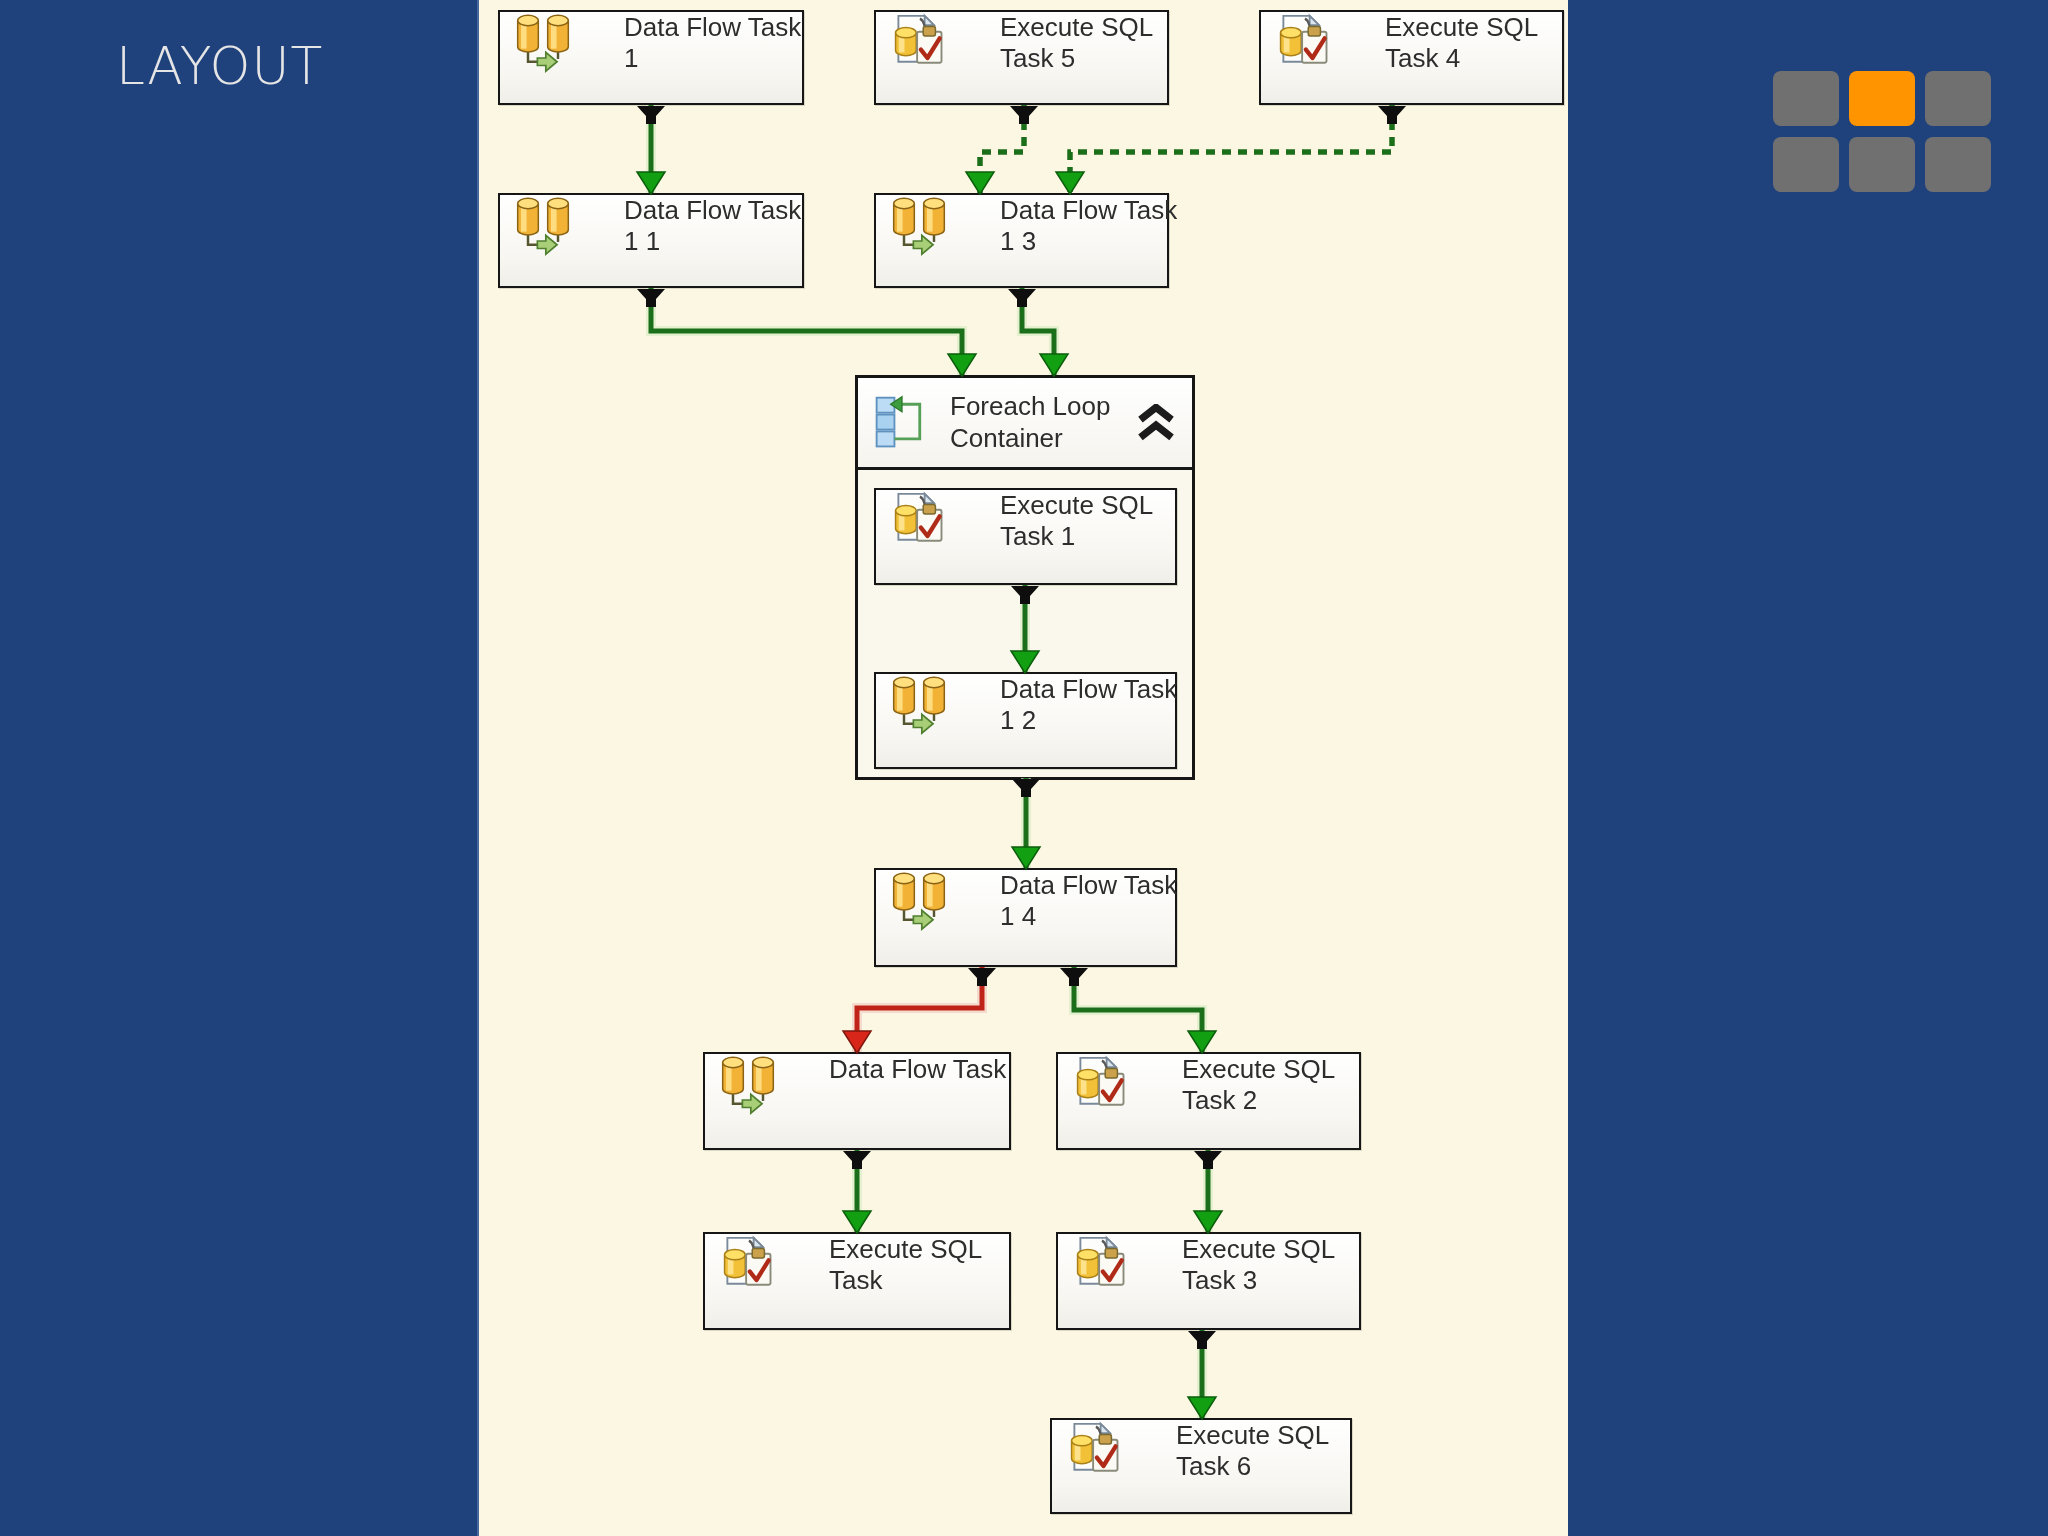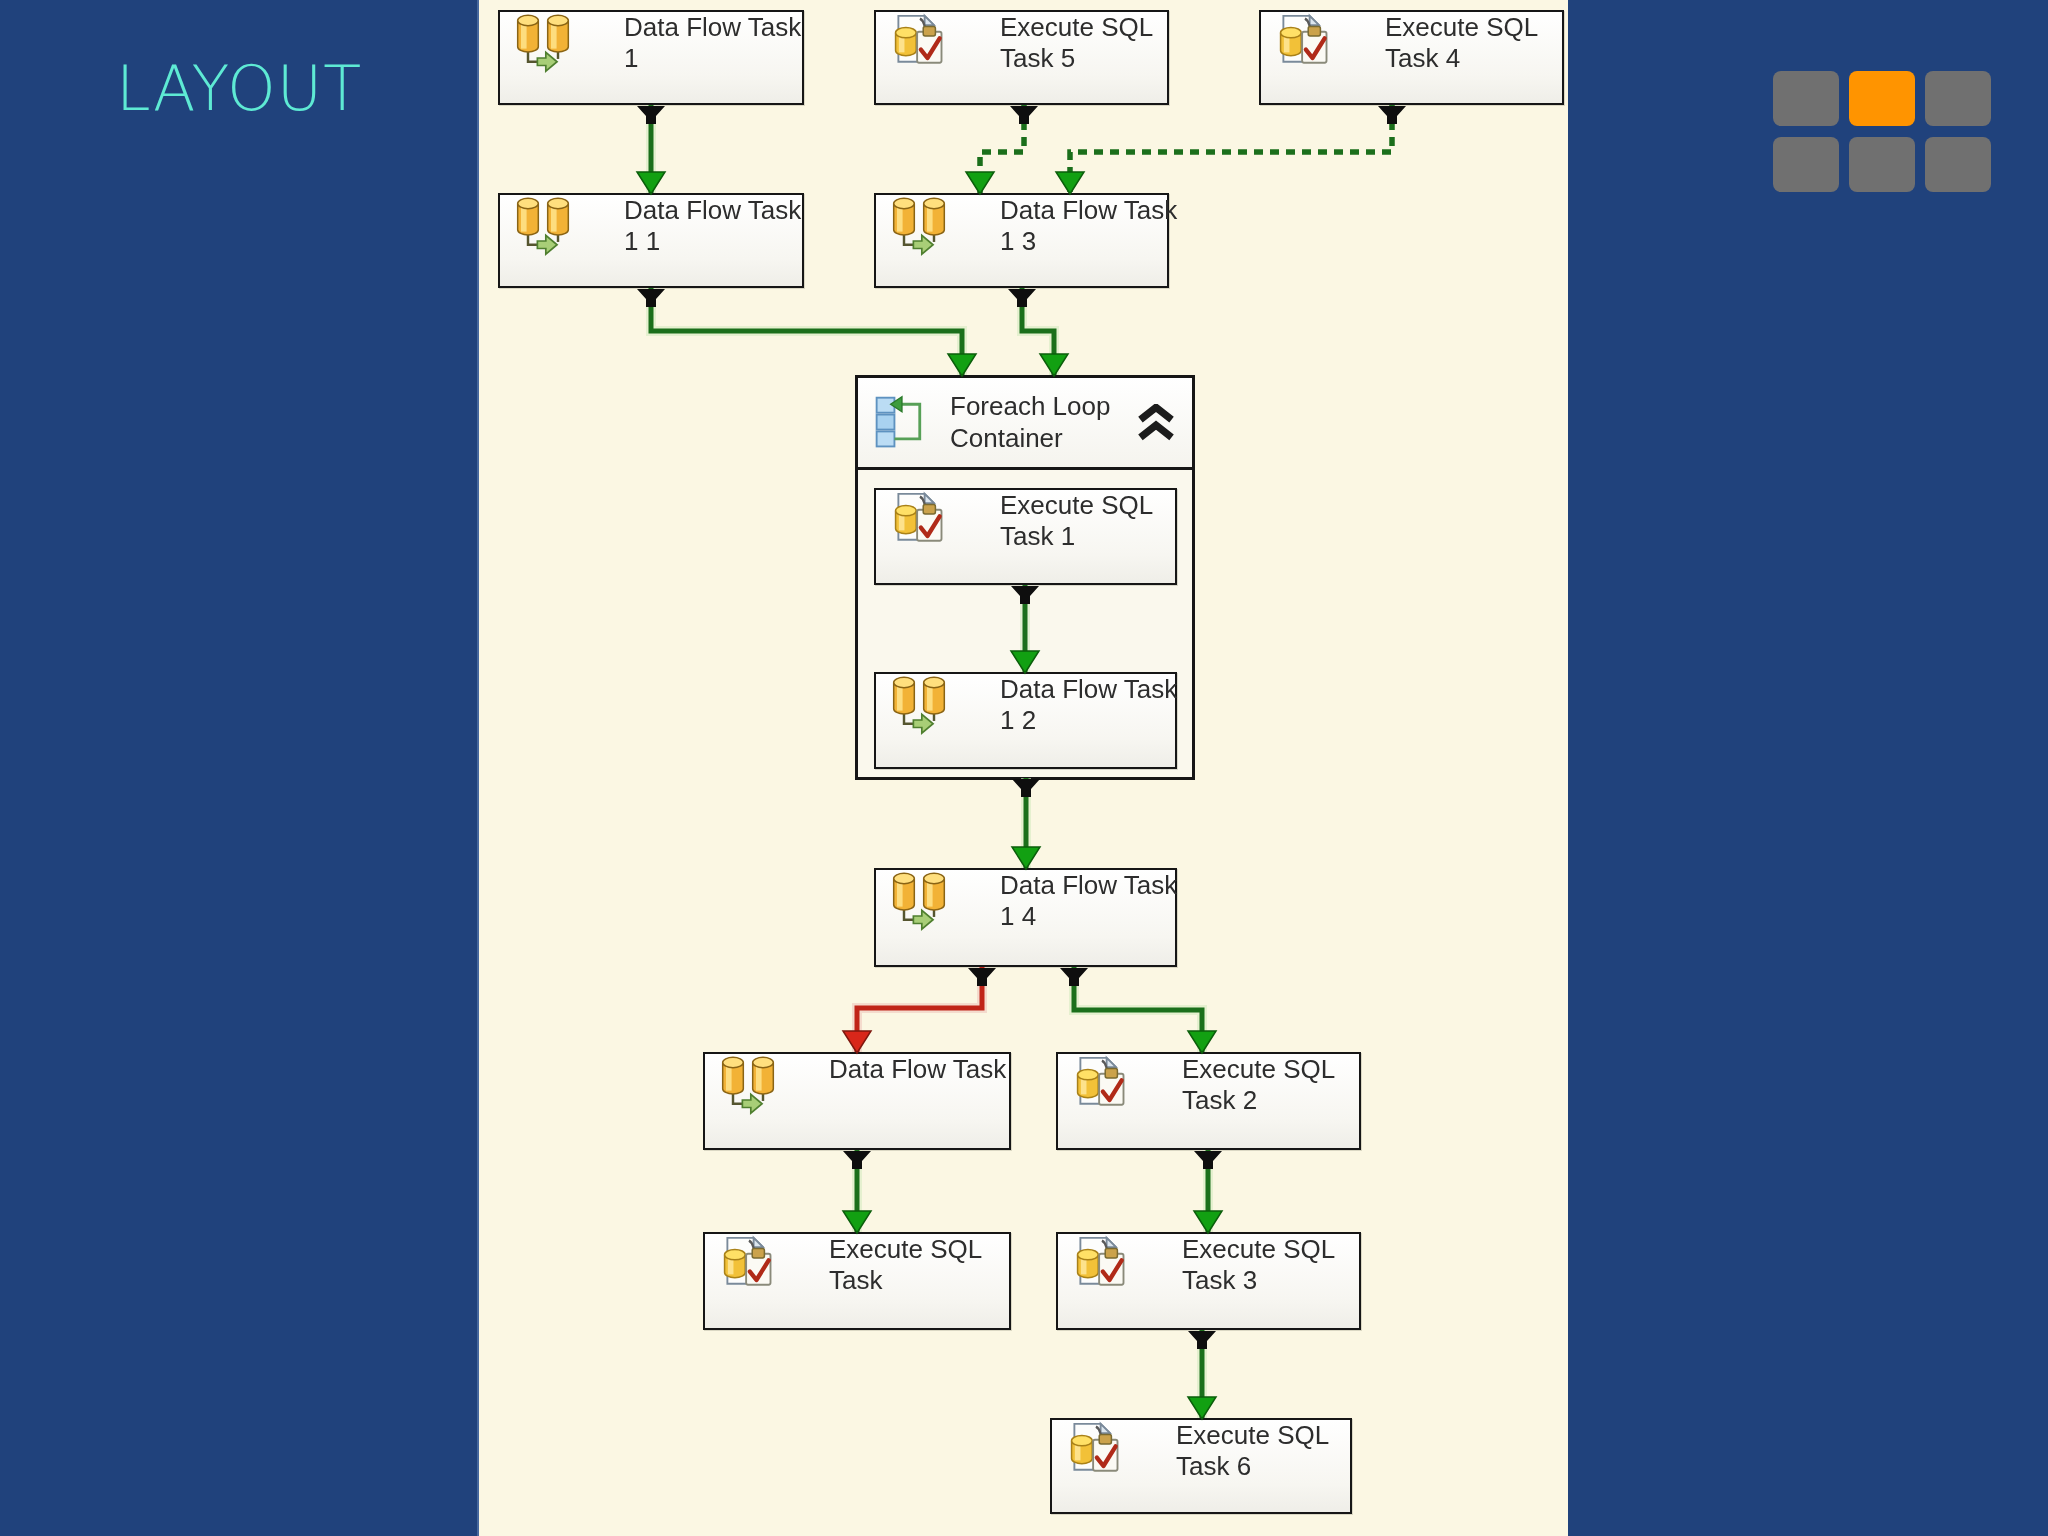--- a/index.html
+++ b/index.html
@@ -2,23 +2,23 @@
 <html style="--bg: #20427C; --panel: #FBF7E3; --nav-gray: #707070; --nav-orange: #FF9400;"><head>
 <meta charset="utf-8">
 <style>
   html,body{margin:0;padding:0;}
   body{
     width:2048px;height:1536px;position:relative;overflow:hidden;
     background:var(--bg,#20427C);
     font-family:"Liberation Sans",sans-serif;
   }
   .slide-title{
-    position:absolute;left:116px;top:52px;
-    font-size:62px;font-weight:300;letter-spacing:1px;
-    color:#5eead4;
+    position:absolute;left:116px;top:36px;
+    font-size:52px;font-weight:300;letter-spacing:1px;
+    color:#e5e5e5;
     font-family:"DejaVu Sans","Liberation Sans",sans-serif;
   }
   .diagram-panel{
     position:absolute;left:477px;top:0;width:1091px;height:1536px;
     background:var(--panel,#FBF7E3);
     border-left:2px solid #46689E;
     box-sizing:border-box;
   }
   .nav-grid{
     position:absolute;left:1773px;top:71px;

